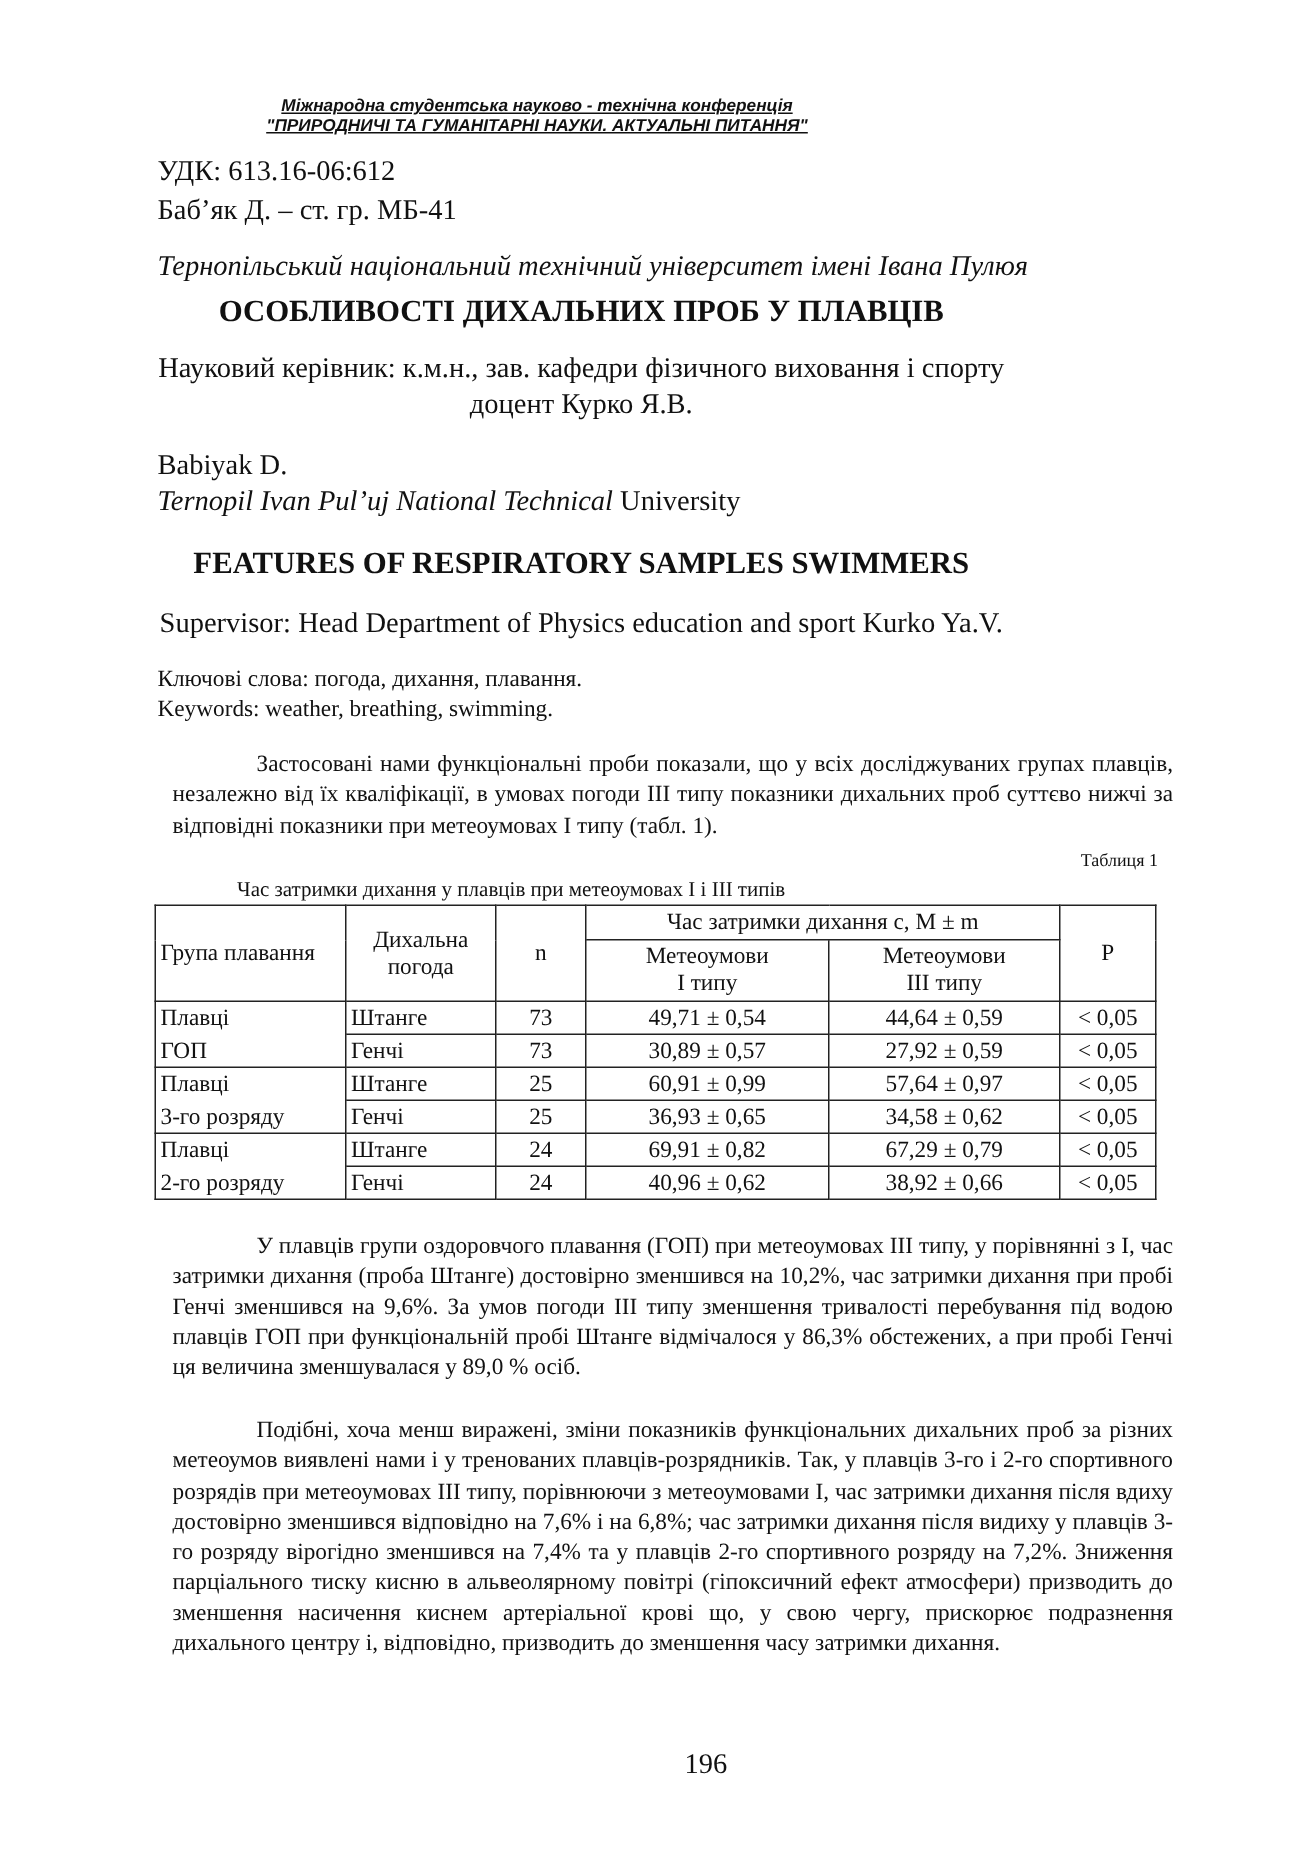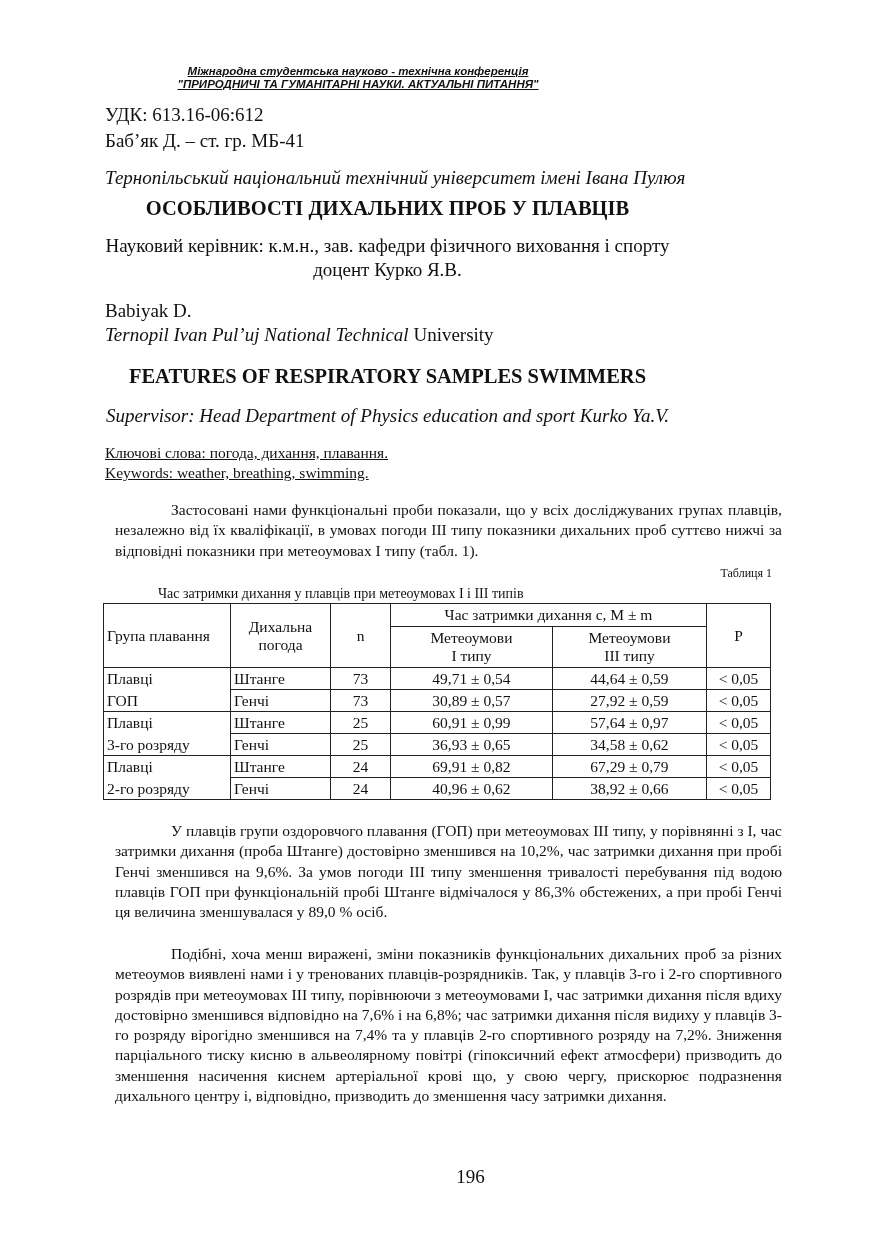--- a/index.html
+++ b/index.html
@@ -5,21 +5,21 @@
   html, body { margin:0; padding:0; background:#ffffff; }
   body { width:877px; height:1240px; position:relative; overflow:hidden; color:#111; font-family:"Liberation Serif", serif; }
   .abs { position:absolute; }
   .conf { left:0; width:696px; top:65px; text-align:center; font-family:"Liberation Sans", sans-serif; font-style:italic; font-weight:bold; font-size:11.5px; line-height:13px; text-decoration:underline; }
   .conf div { transform:translateX(10px); }
   .line { left:105px; font-size:19px; line-height:22px; white-space:nowrap; }
   .ital { font-style:italic; }
   .center { left:0; width:775px; text-align:center; }
   .h-title { font-weight:bold; font-size:20.5px; line-height:24px; }
   .sup { font-size:19px; line-height:24px; }
-  .small { left:105px; font-size:15.5px; line-height:20px; white-space:nowrap;text-decoration:underline; }
+  .small { left:105px; font-size:15.5px; line-height:20px; white-space:nowrap; }
   .para { left:115px; width:667px; font-size:15.5px; line-height:20.3px; text-align:justify; }
   .para p { margin:0; text-indent:56px; }
   .lastline { text-align-last:left; }
   .tab-label { right:105px; font-size:12px; line-height:20px;text-align:center; }
   .tab-caption { left:158px; font-size:14px; line-height:20px; white-space:nowrap; }
   table.t { position:absolute; left:103px; top:603px; border-collapse:collapse; font-size:15.5px; line-height:18px; }
   table.t td { border:1.3px solid #222; padding:0 3px; vertical-align:middle; }
   table.t td.c { text-align:center; }
   table.t td.l { text-align:left; }
   .grp { line-height:21.5px; }
@@ -42,21 +42,21 @@
 <div class="abs center sup" style="top:234px;">Науковий керівник: к.м.н., зав. кафедри фізичного виховання і спорту</div>
 <div class="abs center sup" style="top:258px;">доцент Курко Я.В.</div>
 
 <div class="abs line" style="top:300px;">Babiyak D.</div>
 <div class="abs line" style="top:324px;">
   <span class="ital">Ternopil Ivan Pul’uj National Technical</span><span> University</span>
 </div>
 
 <div class="abs center h-title" style="top:364px;">FEATURES OF RESPIRATORY SAMPLES SWIMMERS</div>
 
-<div class="abs center sup" style="top:404px;font-style:italic;">Supervisor: Head Department of Physics education and sport Kurko Ya.V.</div>
+<div class="abs center sup" style="top:404px;">Supervisor: Head Department of Physics education and sport Kurko Ya.V.</div>
 
 <div class="abs small" style="top:443px;">Ключові слова: погода, дихання, плавання.</div>
 <div class="abs small" style="top:463px;">Keywords: weather, breathing, swimming.</div>
 
 <div class="abs para" style="top:500px;">
   <p class="lastline">Застосовані нами функціональні проби показали, що у всіх досліджуваних групах плавців, незалежно від їх кваліфікації, в умовах погоди ІІІ типу показники дихальних проб суттєво нижчі за відповідні показники при метеоумовах І типу (табл. 1).</p>
 </div>
 
 <div class="abs tab-label" style="top:563px;">Таблиця 1</div>
 <div class="abs tab-caption" style="top:584px;">Час затримки дихання у плавців при метеоумовах І і ІІІ типів</div>

